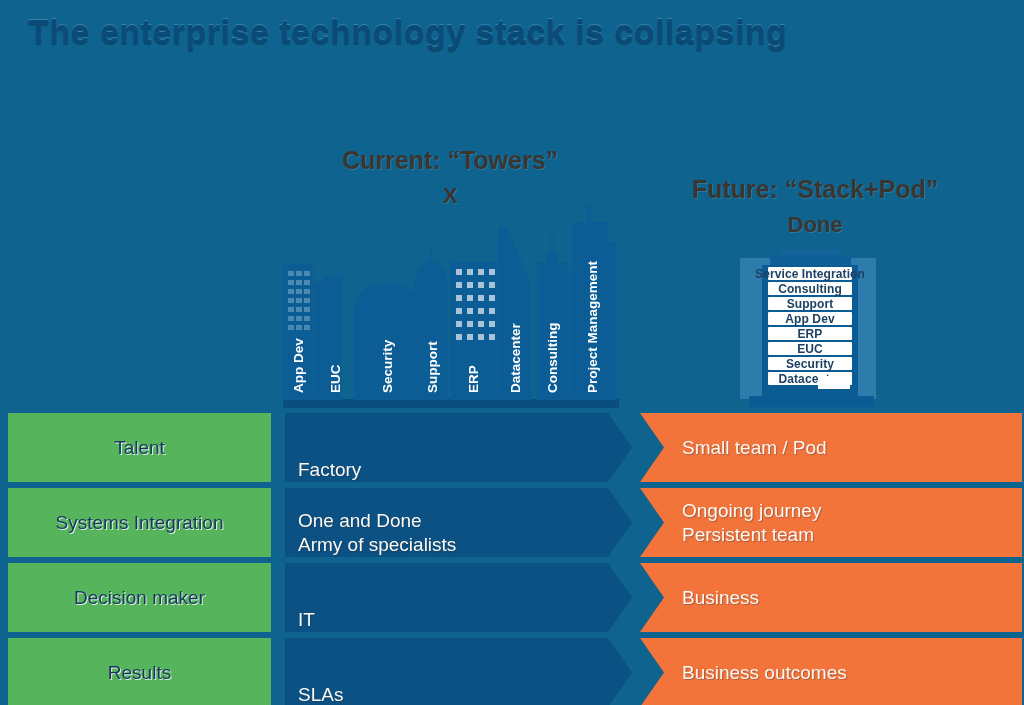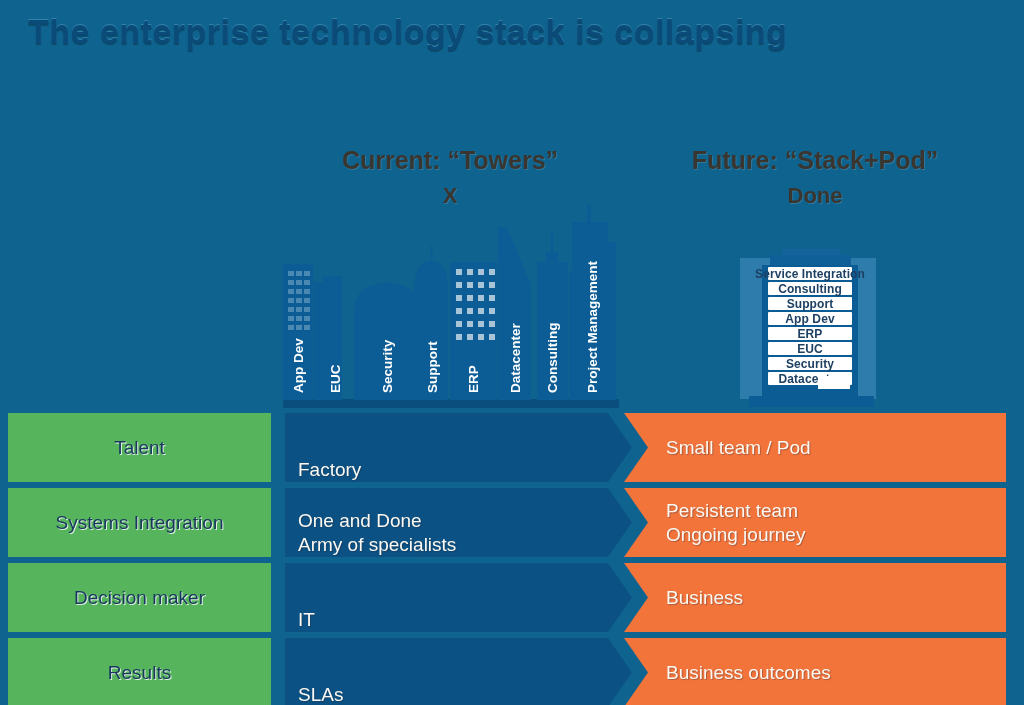--- a/index.html
+++ b/index.html
@@ -24,21 +24,21 @@
   
   .col-header {
     position: absolute; top: 146px; width: 340px;
     text-align: center;
     color: #3A352F;
     text-shadow: 1px 1px 0 rgba(140,175,198,0.25);
   }
   .col-header .heading { font-size: 25px; font-weight: bold; }
   .col-header .subheading { font-size: 22px; font-weight: bold; margin-top: 8px; }
   .col-header.current { left: 280px; }
-  .col-header.future  { left: 645px; }
+  .col-header.future  { left: 645px; margin-top: 29px; }
 
   
   .skyline { position: absolute; left: 281px; top: 199px; width: 340px; height: 209px; }
   .skyline svg { display: block; }
   .skyline text {
     font-family: "Liberation Sans", sans-serif;
     font-size: 13.5px; font-weight: bold; fill: #FFFFFF;
   }
 
   
@@ -71,21 +71,21 @@
     text-shadow: 1px 1px 0 rgba(255,255,255,0.8);
   }
   .cell-current {
     position: absolute; left: 285px; top: 0; width: 347px; height: 100%;
     background: #0C5183;
     clip-path: polygon(0 0, calc(100% - 24px) 0, 100% 50%, calc(100% - 24px) 100%, 0 100%);
     display: flex; flex-direction: column; justify-content: flex-end;
     padding-left: 13px; z-index: 2;
   }
   .cell-future {
-    position: absolute; left: 624px; top: 0; width: 382px; height: 100%;
+    position: absolute; left: 640px; top: 0; width: 382px; height: 100%;
     background: #F3743B;
     clip-path: polygon(0 0, 100% 0, 100% 100%, 0 100%, 24px 50%);
     display: flex; flex-direction: column; justify-content: center;
     padding-left: 42px; z-index: 1;
   }
   .cell-line {
     font-size: 19px; color: #FBF9F2; line-height: 24px;
     text-shadow: 1px 1px 1px rgba(40,40,60,0.35);
   }
 </style>
@@ -214,22 +214,22 @@
     <div class="cell-line">Small team / Pod</div>
   </div>
   <div class="cell-current">
     <div class="cell-line">Factory</div>
   </div>
   <div class="cell-label">Talent</div>
 </div>
 
 <div class="row r1">
   <div class="cell-future">
+    <div class="cell-line">Ongoing journey</div>
     <div class="cell-line">Persistent team</div>
-    <div class="cell-line">Ongoing journey</div>
   </div>
   <div class="cell-current">
     <div class="cell-line">One and Done</div>
     <div class="cell-line">Army of specialists</div>
   </div>
   <div class="cell-label">Systems Integration</div>
 </div>
 
 <div class="row r2">
   <div class="cell-future">

